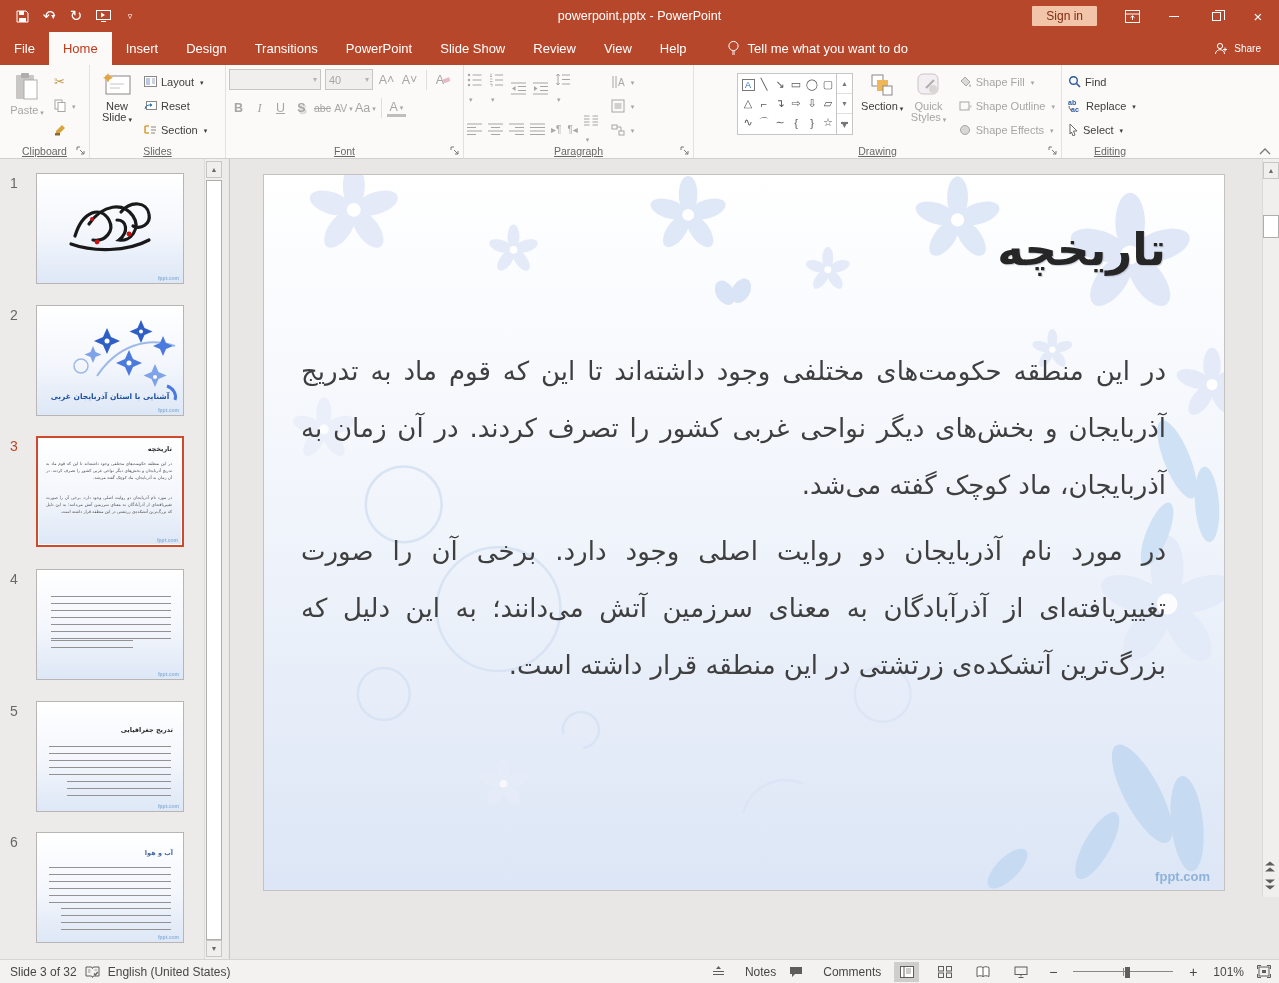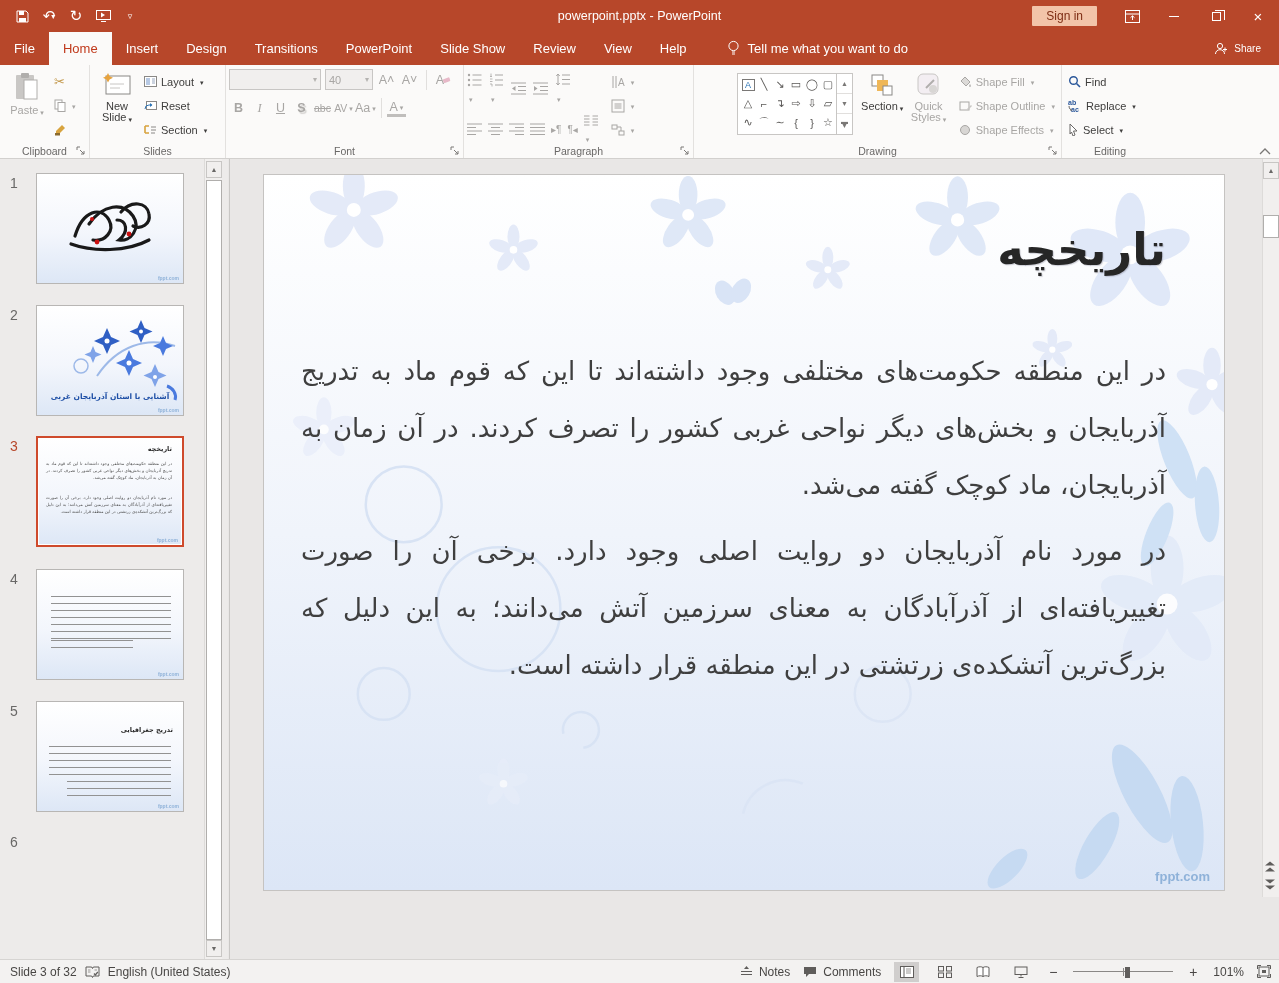--- a/index.html
+++ b/index.html
@@ -21,21 +21,21 @@
   .min-glyph{width:10px;height:1px;background:#fff;}
   
   .tabrow{height:33px;background:#B7472A;display:flex;align-items:stretch;color:#fff;font-size:13px;flex:0 0 auto;}
   .tab{display:flex;align-items:center;padding:0 14px;}
   .tab.active{background:#fbfaf9;color:#C0391B;}
   .tellme{display:flex;align-items:center;gap:8px;margin-left:26px;font-size:13px;}
   .share{margin-left:auto;display:flex;align-items:center;gap:6px;padding:0 18px;font-size:10px;}
   
   .ribbon{height:94px;background:#fbfaf9;border-bottom:1px solid #d2d0ce;display:flex;flex:0 0 auto;position:relative;}
   .group{position:relative;border-right:1px solid #e3e1df;padding:4px 3px 16px 3px;display:flex;align-items:flex-start;}
-  .glabel{position:absolute;bottom:1px;left:0;right:0;text-align:center;font-size:10.5px;color:#6a6867;}
+  .glabel{position:absolute;bottom:1px;left:0;right:0;text-align:center;font-size:10.5px;color:#6a6867;text-decoration:underline;}
   .launcher{position:absolute;bottom:2px;right:3px;}
   .bigbtn{display:flex;flex-direction:column;align-items:center;justify-content:flex-start;width:48px;height:70px;font-size:11px;gap:2px;padding-top:3px;}
   .bigbtn .lbl{text-align:center;line-height:12px;}
   .dis{color:#a8a6a4;}
   .en{color:#3e3d3c;}
   .smallcol{display:flex;flex-direction:column;justify-content:flex-start;gap:3px;padding-top:2px;}
   .sbtn{display:flex;align-items:center;gap:4px;height:21px;font-size:11px;padding:0 3px;white-space:nowrap;}
   .dd::after{content:"▾";font-size:7px;margin-left:2px;position:relative;top:1px;}
   .combo{height:21px;border:1px solid #c8c6c4;background:#f1efee;display:flex;align-items:center;justify-content:space-between;padding:0 3px;font-size:11px;color:#a8a6a4;}
   .combo .ca{font-size:8px;color:#b5b3b1;}
@@ -79,21 +79,21 @@
               font-family:"DejaVu Sans",sans-serif;font-size:26px;line-height:57px;color:#3f3f3f;}
   .slide-body p{margin:0 0 9px 0;}
   .wm{position:absolute;right:14px;bottom:6px;font-size:13px;font-weight:bold;color:#8FB2D9;}
   
   .notes{position:absolute;left:230px;right:0;top:758px;height:38px;background:#e9e7e6;border-top:1px solid #d2d0ce;border-bottom:1px solid #cfcdcb;}
   .notes-ph{position:absolute;left:6px;top:9px;font-size:14px;color:#6a6867;}
   
   .status{height:24px;background:#f3f2f1;border-top:1px solid #d6d4d2;display:flex;align-items:center;font-size:12px;color:#484644;flex:0 0 auto;padding:0 8px 0 10px;}
   .st-left{display:flex;align-items:center;gap:8px;}
   .st-right{margin-left:auto;display:flex;align-items:center;gap:13px;}
-  .stitem{display:flex;align-items:center;gap:6px;}
+  .stitem{display:flex;align-items:center;gap:20px;}
   .vbtn{width:25px;height:20px;display:flex;align-items:center;justify-content:center;}
   .vbtn.active{background:#d0cecd;}
   .ztrack{position:relative;width:100px;height:14px;display:flex;align-items:center;}
   .ztrack .line{width:100%;height:1px;background:#8a8886;}
   .ztrack .notch{position:absolute;left:50%;top:3px;width:1px;height:8px;background:#8a8886;}
   .ztrack .handle{position:absolute;left:52%;top:2px;width:5px;height:11px;background:#605e5c;}
   .zbtn{font-size:14px;color:#484644;width:14px;text-align:center;}
 </style>
 </head>
 <body>
@@ -572,20 +572,26 @@
         <div class="thumb">
           <div class="mtitle" style="top:24px;">تدریج جغرافیایی</div>
           <div class="mlines" style="top:44px;right:12px;left:12px;height:29px;"></div>
           <div class="mlines" style="top:79px;right:12px;left:30px;height:15px;"></div>
           <span class="twm">fppt.com</span>
         </div>
       </div>
 
       <div class="thumb-slot" style="top:673px;height:118px;">
         <span class="snum">6</span>
+        <div class="thumb">
+          <div class="mtitle" style="top:16px;color:#4a6aa8;">آب و هوا</div>
+          <div class="mlines" style="top:34px;right:12px;left:12px;height:36px;"></div>
+          <div class="mlines" style="top:75px;right:12px;left:24px;height:22px;"></div>
+          <span class="twm">fppt.com</span>
+        </div>
       </div>
 
       <div class="pscroll">
         <div class="sarr" style="top:2px;">▲</div>
         <div class="sthumb" style="top:21px;height:760px;"></div>
         <div class="sarr" style="bottom:2px;">▼</div>
       </div>
     </div>
     <div class="panel-sep"></div>
 

